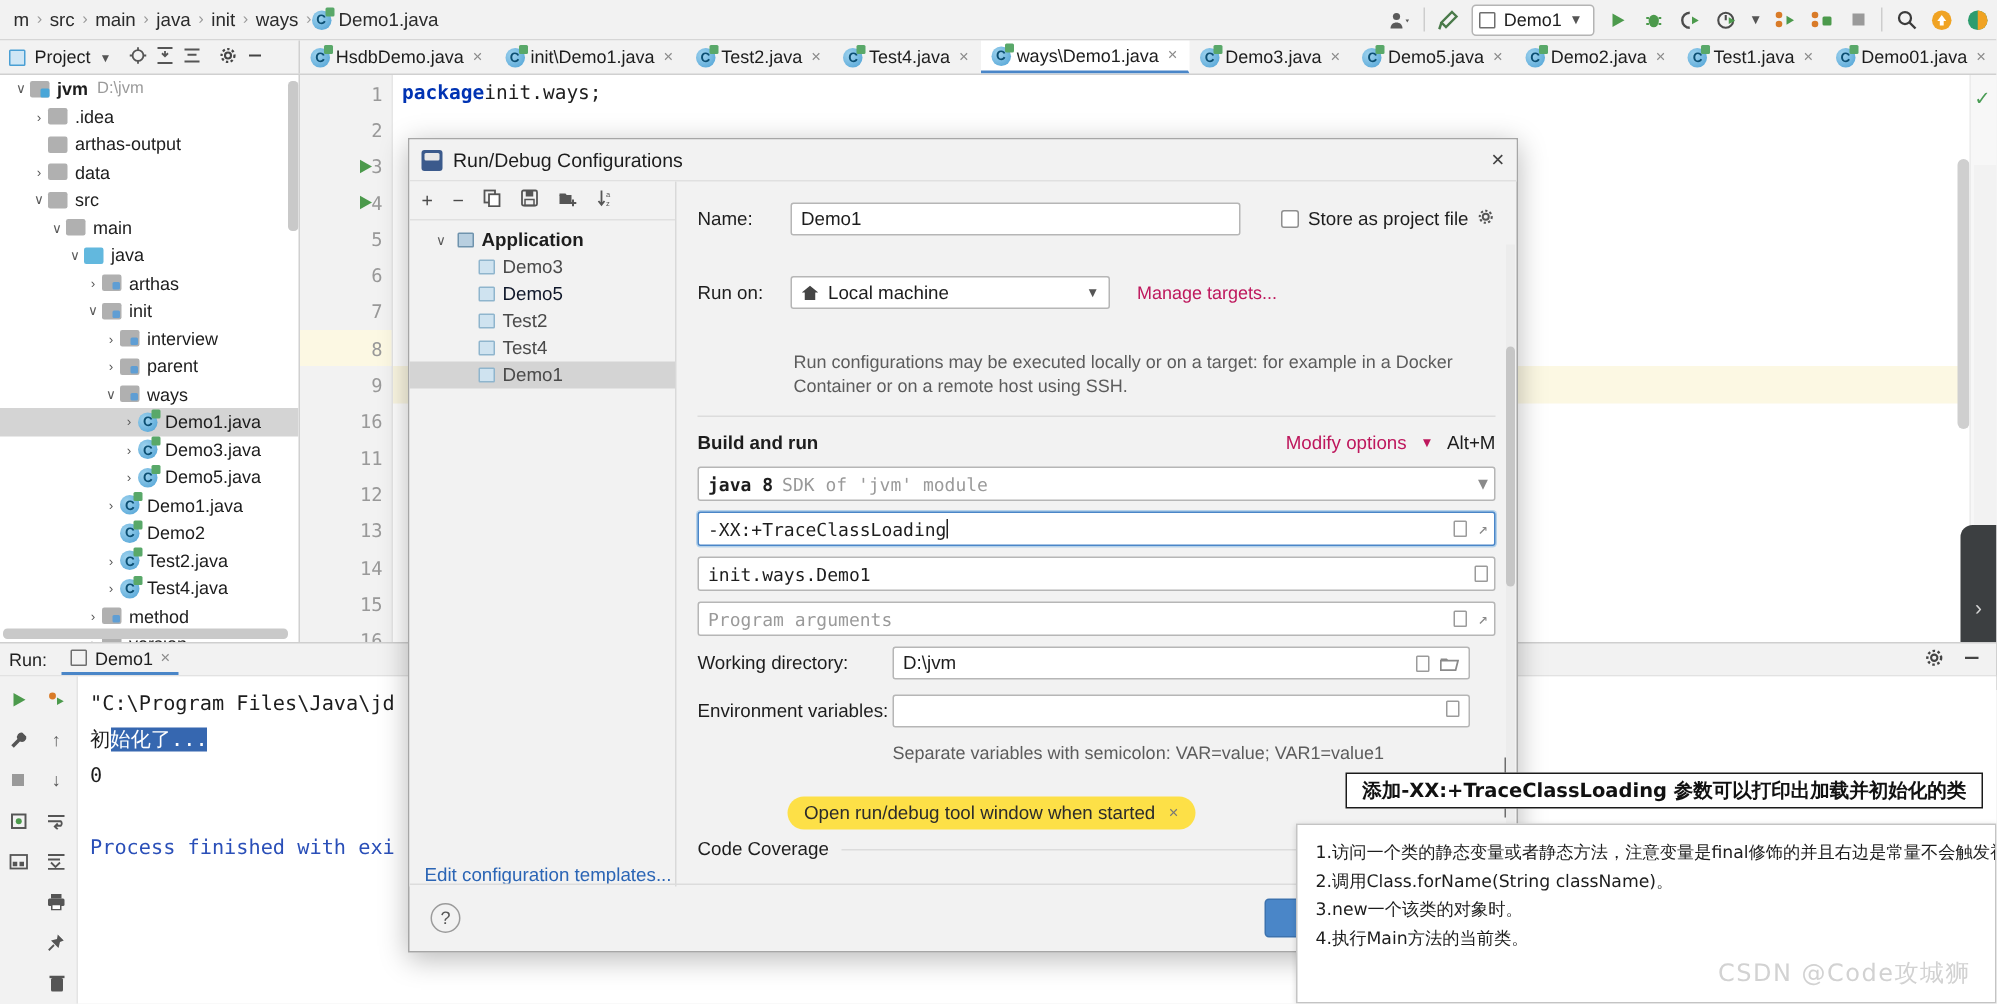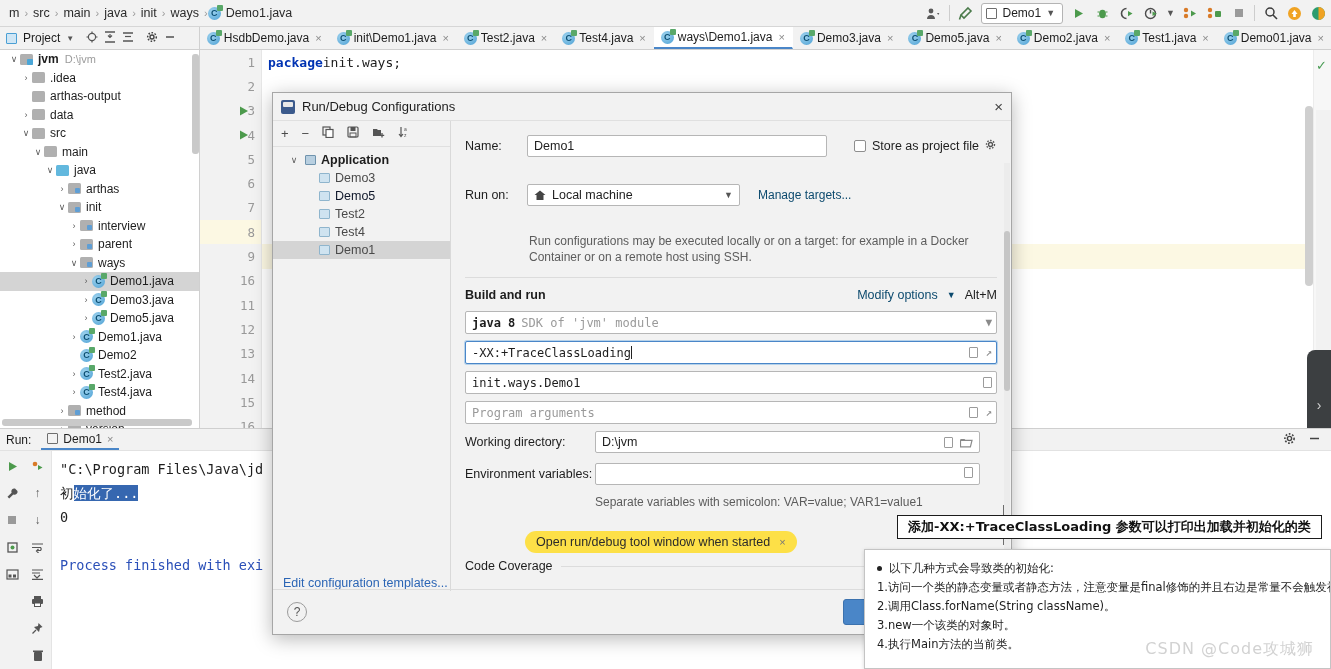--- a/index.html
+++ b/index.html
@@ -148,21 +148,21 @@
     display:flex;align-items:center;padding:0 6px;font-size:12.5px;flex:1;
   }
   .finput.wide{flex:none;}
   .chkline{display:flex;align-items:center;gap:6px;margin-left:auto;font-size:12.5px;}
   .chkbox{width:12px;height:12px;border:1px solid #8e8e8e;background:#fff;border-radius:2px;}
   .help-text{font-size:12px;color:#5c5c5c;line-height:16px;margin:0 0 0 64px;}
   .hr{height:1px;background:#dcdcdc;margin:12px 0 10px 0;}
   .sect-head{display:flex;align-items:center;margin-bottom:9px;}
   .sect-title{font-weight:bold;font-size:12.5px;}
   .sect-right{margin-left:auto;display:flex;align-items:center;gap:9px;font-size:12.5px;}
-  .lnk{color:#0c4a6e;}
+  .lnk{color:#be185d;}
   .mono-in{
     height:23px;border:1px solid #b6b6b6;background:#fff;border-radius:2px;
     display:flex;align-items:center;padding:0 4px 0 6px;
     font-family:"DejaVu Sans Mono",monospace;font-size:12px;margin-bottom:7px;
   }
   .mono-in.focus{border:1px solid #4a86c8;box-shadow:0 0 0 1px #b6d2ea;}
   .mono-in .ph{color:#9a9a9a;}
   .mono-in .rt{margin-left:auto;display:flex;align-items:center;gap:7px;color:#8a8a8a;font-size:11px;}
   .mini-doc{width:9px;height:11px;border:1px solid #9b9b9b;border-radius:1px;display:inline-block;}
   .caret{display:inline-block;width:1px;height:13px;background:#222;margin-left:0px;}
@@ -915,24 +915,20 @@
         <span class="btn prim">OK</span>
         <span class="btn">Cancel</span>
       </span>
     </div>
 
   </div>
 
   <div class="anno-leader"></div>
   <div class="anno1">添加-XX:+TraceClassLoading 参数可以打印出加载并初始化的类</div>
   <div class="anno2">
-    <div class="a2-line bul">
-      <span class="bul-dot"></span>
-      <span>以下几种方式会导致类的初始化:</span>
-    </div>
     <div class="a2-line">1.访问一个类的静态变量或者静态方法，注意变量是final修饰的并且右边是常量不会触发初始化。</div>
     <div class="a2-line">2.调用Class.forName(String className)。</div>
     <div class="a2-line">3.new一个该类的对象时。</div>
     <div class="a2-line">4.执行Main方法的当前类。</div>
     <div class="watermark">CSDN @Code攻城狮</div>
   </div>
 
 </div>
 
 </body></html>

